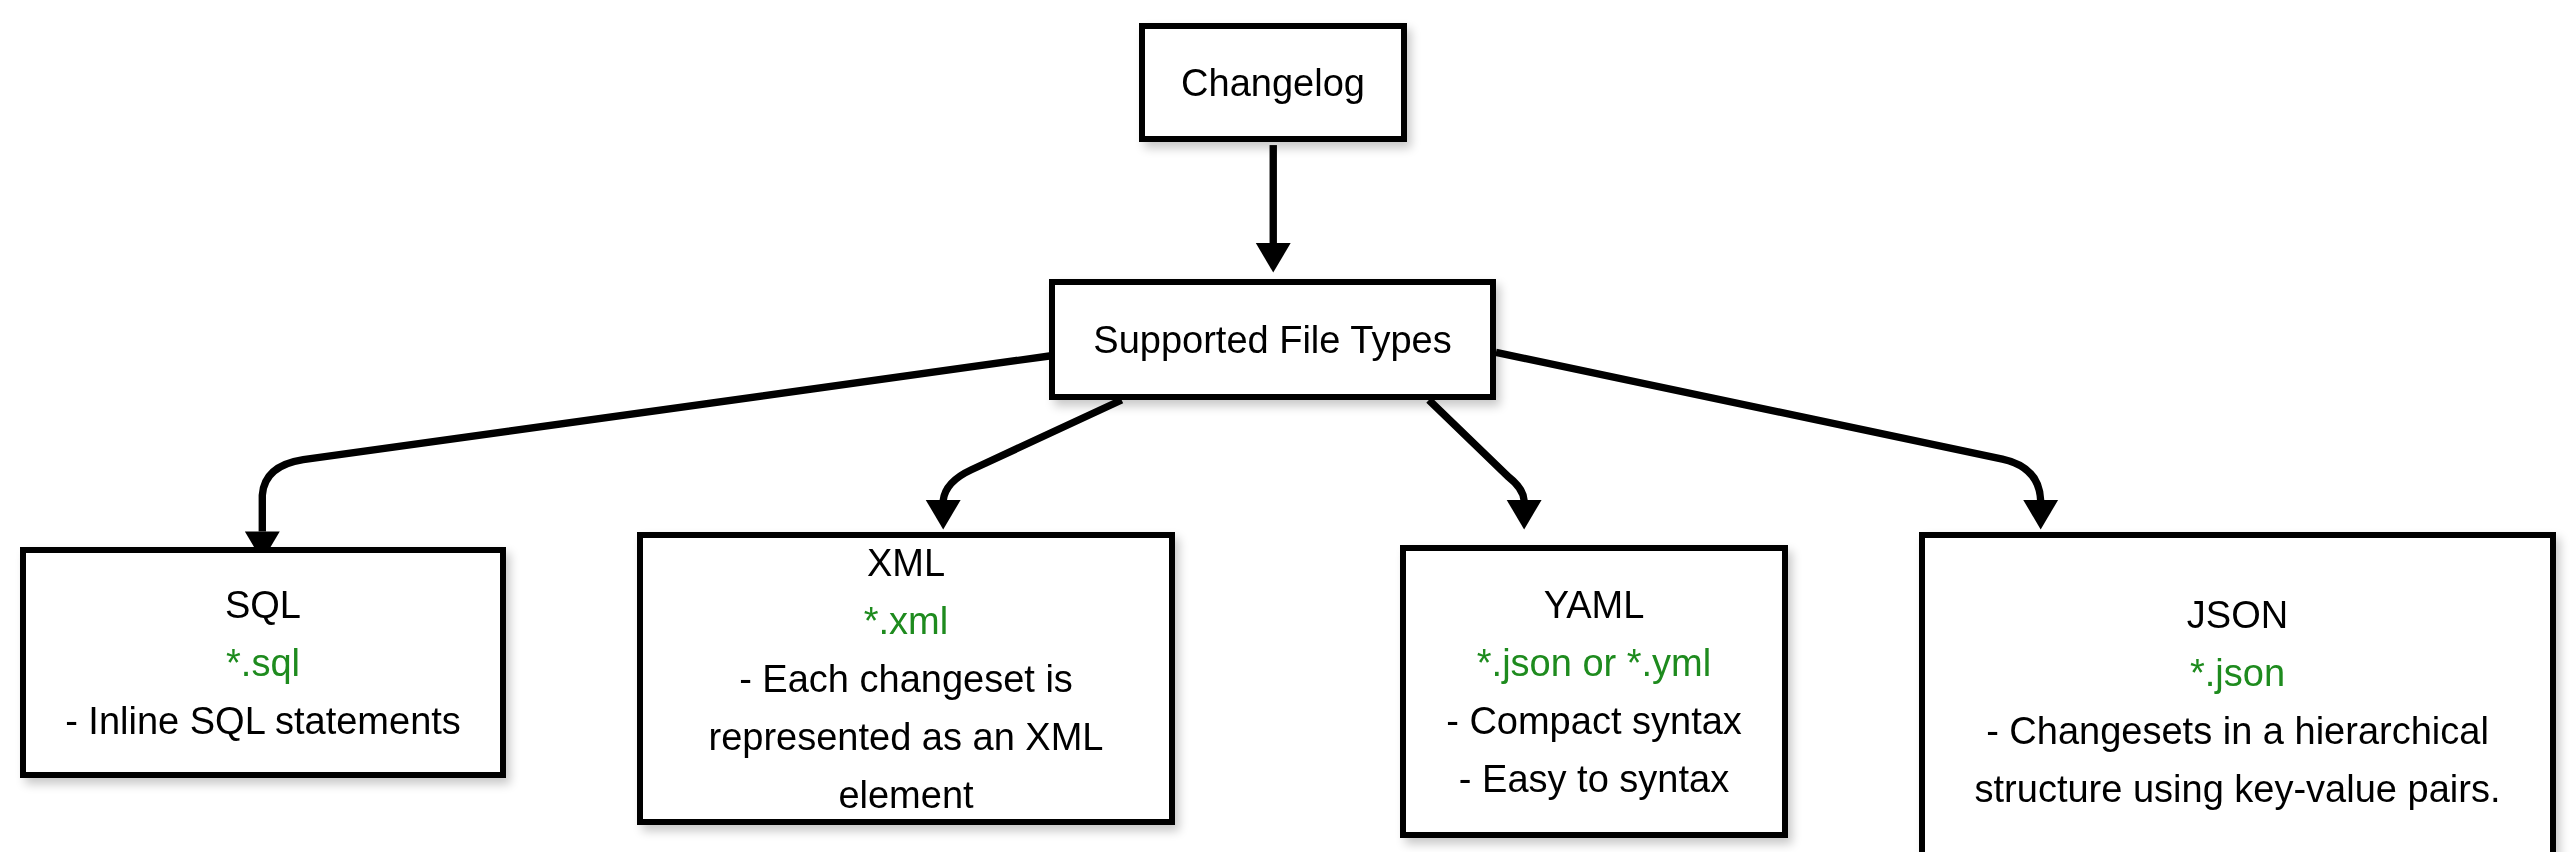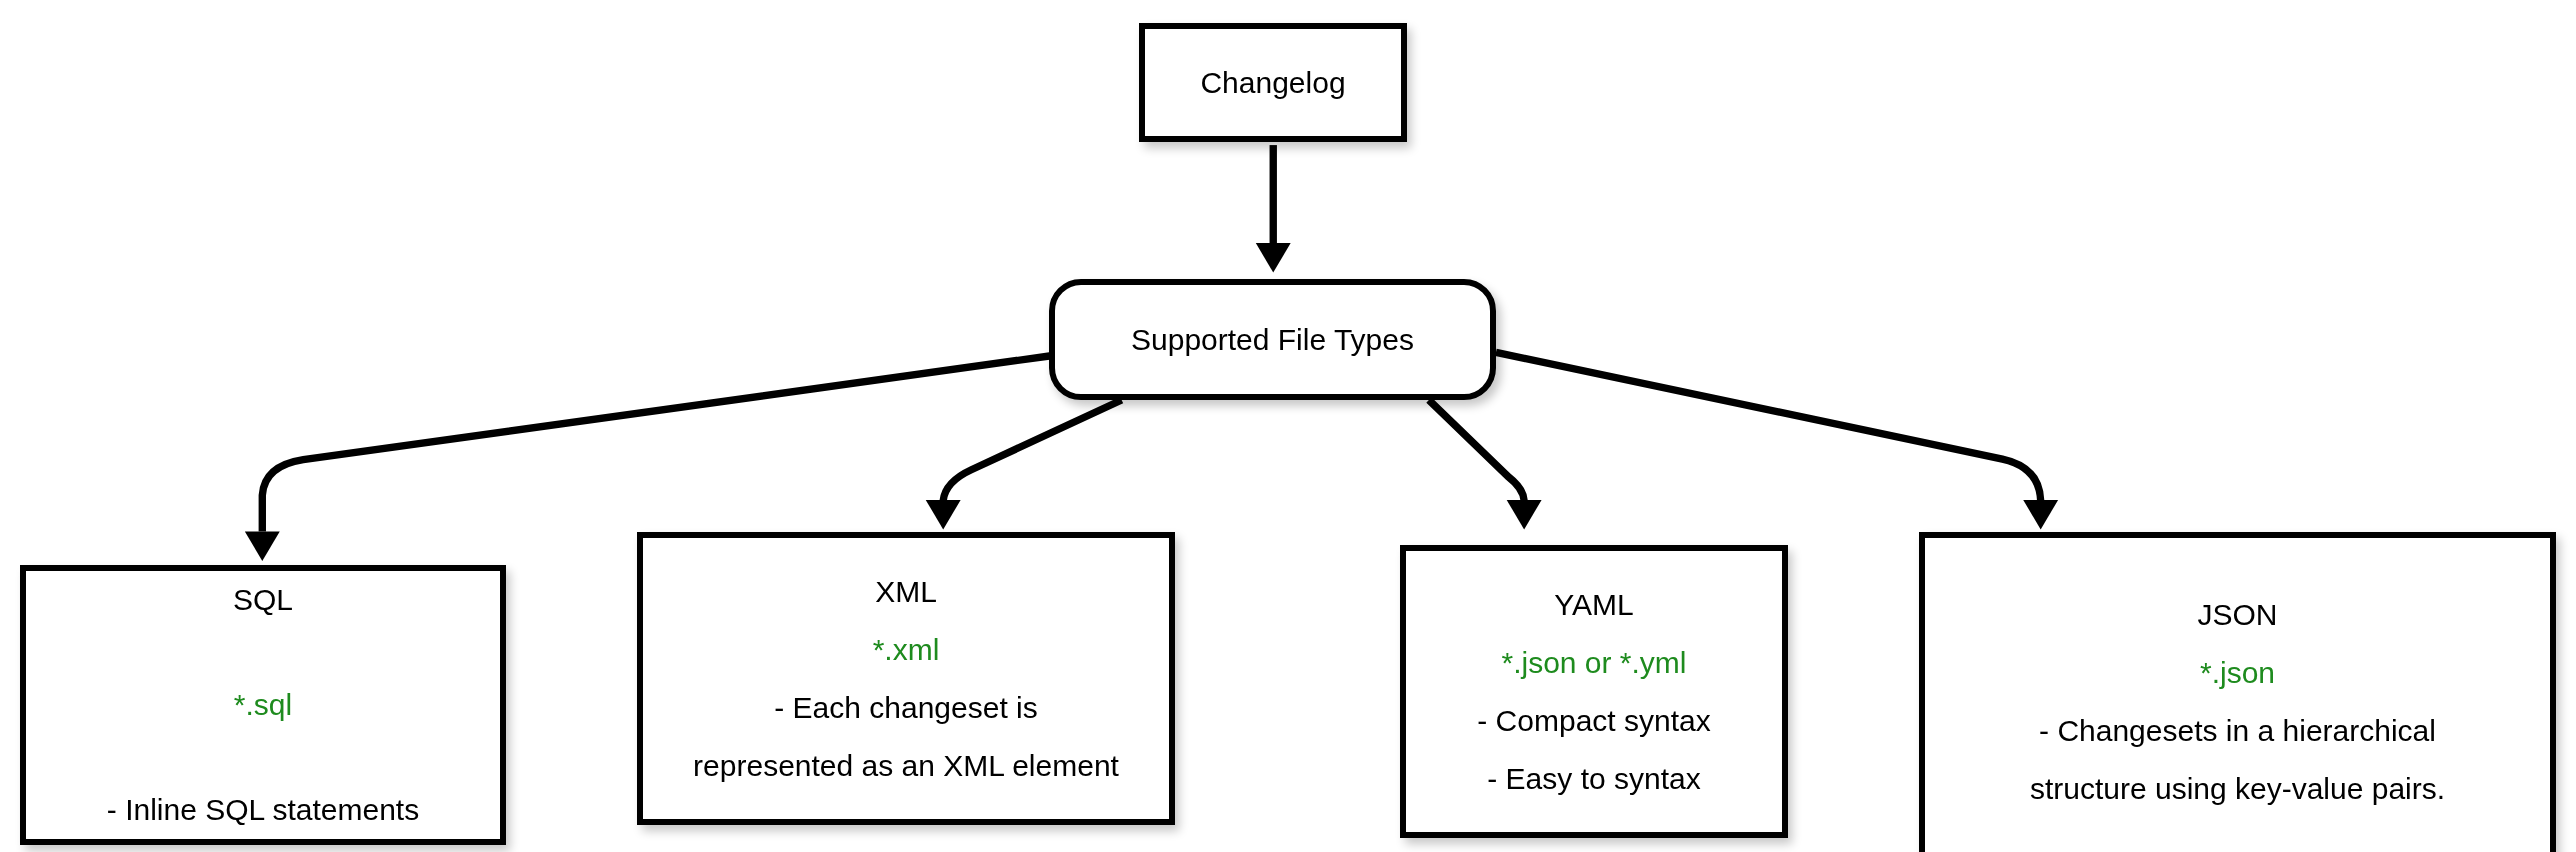--- a/index.html
+++ b/index.html
@@ -3,27 +3,27 @@
 <meta charset="utf-8">
 <style>
   html,body{margin:0;padding:0;background:#ffffff;}
   body{width:2576px;height:853px;position:relative;overflow:hidden;
        font-family:"Liberation Sans","DejaVu Sans",sans-serif;color:#000;}
   .canvas{position:absolute;inset:0;}
   svg.edges{position:absolute;left:0;top:0;width:2576px;height:853px;}
   .node{position:absolute;background:#ffffff;border:6.7px solid #000;
         box-sizing:border-box;display:flex;flex-direction:column;
         align-items:center;justify-content:center;text-align:center;
-        font-size:30px;line-height:58px;
+        font-size:38px;line-height:58px;
         box-shadow:4.7px 6px 9.4px rgba(0,0,0,0.22);}
   .node .ext{color:#1e8b1e;}
   
   .n-root{left:1139px;top:23px;width:268px;height:119px;}
-  .n-hub{left:1049px;top:279px;width:447px;height:121px;border-radius:32px;}
-  .n-sql{left:20px;top:565px;width:486px;height:280px;justify-content:space-between;}
+  .n-hub{left:1049px;top:279px;width:447px;height:121px;}
+  .n-sql{left:20px;top:547px;width:486px;height:231px;}
   .n-xml{left:637px;top:532px;width:538px;height:293px;}
   .n-yaml{left:1400px;top:532px;width:388px;height:293px;margin-top:13px;}
   .n-json{left:1919px;top:532px;width:637px;height:339px;}
   .edge{stroke:#000;stroke-width:11;fill:none;stroke-linejoin:round;}
   .head{fill:#000;stroke:none;}
 </style>
 </head>
 <body>
 
 <div class="canvas">

